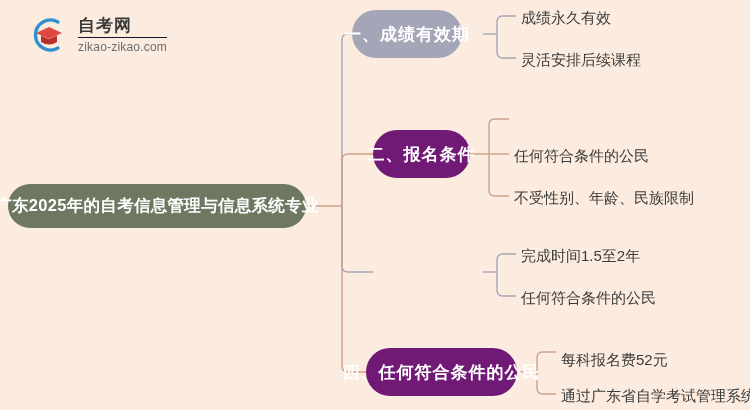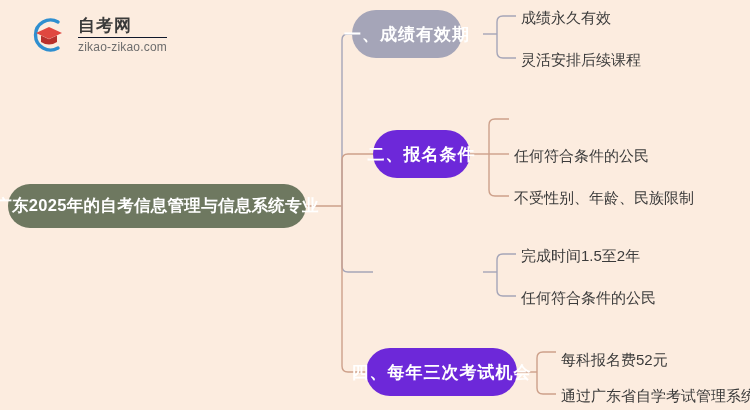--- a/index.html
+++ b/index.html
@@ -78,21 +78,21 @@
     background: #6e7860;
     font-size: 16.5px;
     letter-spacing: .3px;
   }
   .node-branch {
     height: 48px;
     font-size: 17px;
     letter-spacing: 1px;
   }
   .branch-purple { background: #a5a5b8; }
-  .branch-tan    { background: #6d28d9; }
+  .branch-tan    { background: #701a75; }
 
   .leaf {
     position: absolute;
     color: #3b3b3b;
     font-size: 15px;
     white-space: nowrap;
     line-height: 1;
   }
   
   svg.links {
@@ -159,17 +159,17 @@
   <div class="leaf" style="left:521px; top:10px;">成绩永久有效</div>
   <div class="leaf" style="left:521px; top:52px;">灵活安排后续课程</div>
 
   <div class="node node-branch branch-tan" style="left:373px; top:130px; width:97px;">二、报名条件</div>
   <div class="leaf" style="left:514px; top:148px;">任何符合条件的公民</div>
   <div class="leaf" style="left:514px; top:190px;">不受性别、年龄、民族限制</div>
 
   <div class="leaf" style="left:521px; top:248px;">完成时间1.5至2年</div>
   <div class="leaf" style="left:521px; top:290px;">任何符合条件的公民</div>
 
-  <div class="node node-branch branch-tan" style="left:366px; top:348px; width:151px;">四、每年三次考试机会</div>
+  <div class="node node-branch branch-tan" style="left:366px; top:348px; width:151px;">四、任何符合条件的公民</div>
   <div class="leaf" style="left:561px; top:346px;margin-top:6px;">每科报名费52元</div>
   <div class="leaf" style="left:561px; top:388px;">通过广东省自学考试管理系统报名</div>
 
 </div>
 
 </body></html>

